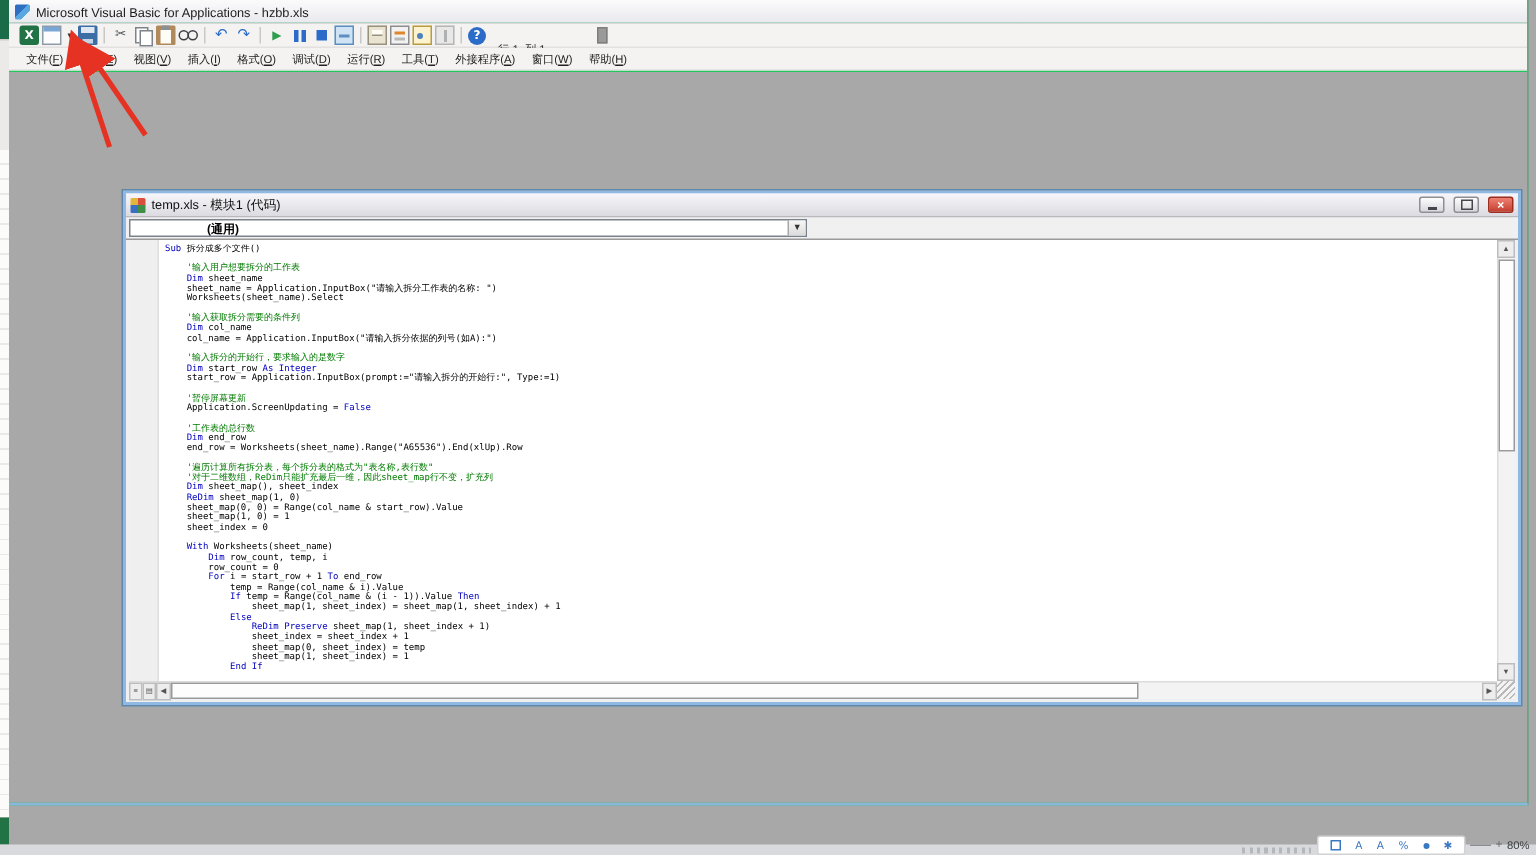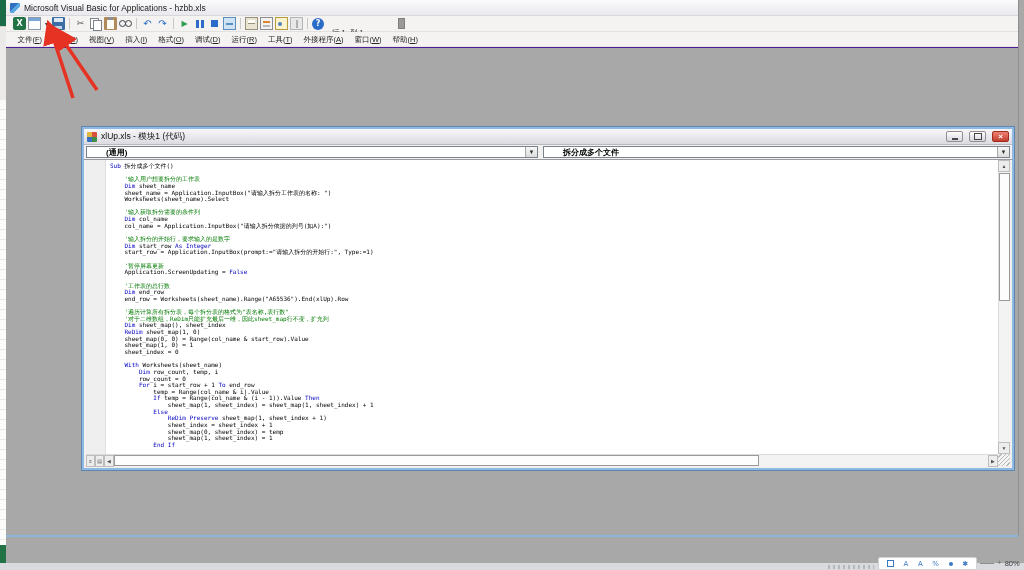--- a/index.html
+++ b/index.html
@@ -10,21 +10,21 @@
   
   #excel-sliver { position:absolute; left:0; top:0; width:6px; height:570px; z-index:1; }
   .sl-top    { position:absolute; left:0; top:0; width:6px; height:26px; background:#1a6b47; }
   .sl-ribbon { position:absolute; left:0; top:26px; width:6px; height:74px; background:#eceae8; border-top:1px solid #d0cecb; }
   .sl-grid   { position:absolute; left:0; top:100px; width:6px; height:445px; background:
                repeating-linear-gradient(180deg,#fbfbfa 0 9px,#e9e9e8 9px 10px); }
   .sl-tabs   { position:absolute; left:0; top:545px; width:6px; height:18px; background:#217346; }
 
   
   #vba-window { position:absolute; left:6px; top:0; width:1013px; height:537px; z-index:2;
-                border-bottom:2px solid #8db6dd; border-right:1px solid #8f8f8f; background:#4c1d95; }
+                border-bottom:2px solid #8db6dd; border-right:1px solid #8f8f8f; background:#22c55e; }
   #titlebar { position:absolute; left:0; top:0; right:0; height:16px;
               background:linear-gradient(180deg,#fbfbfc,#e9e9ee); border-bottom:1px solid #d8d8dc;
               display:flex; align-items:center; padding-left:4px; gap:4px; }
   #vb-app-icon { width:10px; height:10px; position:relative; flex:none;
                  background:linear-gradient(135deg,#2f6fc2 0 45%,#58a7e0 45% 70%,#e8eef5 70%); border-radius:1px; }
   #window-title { font-size:8.5px; color:#1b1b1b; white-space:nowrap; }
 
   #toolbar { position:absolute; left:0; top:16px; right:0; height:16px; background:#f4f3f1;
              border-bottom:1px solid #e2e1df; display:flex; align-items:center; padding-left:6px; }
   .tsep { width:1px; height:11px; background:#c9c8c6; margin:0 3px; flex:none; }
@@ -88,21 +88,21 @@
   .cw-btn.min::before { content:""; width:6px; height:2px; background:#44464c; margin-top:5px; }
   .cw-btn.max::before { content:""; width:6px; height:5px; border:1px solid #44464c; }
   .cw-btn.close { background:linear-gradient(180deg,#ee8173,#c43e2f); border-color:#9d2d1f;
                   color:#fff; font-size:8px; font-weight:bold; line-height:9px; }
 
   #cw-combos { height:15px; display:flex; align-items:center; background:#f0f0f0; padding:1px 2px; gap:5px;
                border-bottom:1px solid #9a9a9a; }
   .combo { height:12px; background:#fff; border:1px solid #7a828c; display:flex; align-items:center; }
   #combo-general { width:452px; }
   #combo-procedure { flex:1; }
-  .combo-text { flex:1; font-size:8px; font-weight:bold; color:#000; padding-left:19px; white-space:nowrap; overflow:hidden; }
+  .combo-text { flex:1; font-size:8px; font-weight:bold; color:#000; padding-left:19px; white-space:nowrap; overflow:hidden;margin-left:32px; }
   .combo-arrow { width:12px; height:10px; flex:none; background:linear-gradient(180deg,#f6f6f6,#dcdcdc);
                  border-left:1px solid #a8a8a8; font-size:6px; color:#333; display:flex; align-items:center;
                  justify-content:center; margin-right:0; }
 
   #cw-body { position:absolute; left:2px; top:31px; right:2px; bottom:2px; background:#fff; }
   #gutter { position:absolute; left:0; top:0; width:20px; bottom:12px; background:#efefef; border-right:1px solid #dedede; }
   #code-area { position:absolute; left:24px; top:3px; right:13px; bottom:12px; overflow:hidden;
                font-family:"DejaVu Sans Mono",monospace; font-size:6px; line-height:6.65px; white-space:pre; }
   .cl { height:6.65px; }
   .tk { color:#0000C0; } .tc { color:#007A00; } .tn { color:#000; }
@@ -199,33 +199,29 @@
       <span class="menu-item">外接程序(<u>A</u>)</span>
       <span class="menu-item">窗口(<u>W</u>)</span>
       <span class="menu-item">帮助(<u>H</u>)</span>
     </div>
 
   <div id="mdi">
 
     <div id="code-window">
       <div id="cw-titlebar">
         <span id="module-icon"></span>
-        <span id="cw-title">xlUp.xls - 模块1 (代码)</span>
+        <span id="cw-title">temp.xls - 模块1 (代码)</span>
         <span class="cw-btn min"></span>
         <span class="cw-btn max"></span>
         <span class="cw-btn close">×</span>
       </div>
 
       <div id="cw-combos">
         <div class="combo" id="combo-general">
           <span class="combo-text">(通用)</span>
-          <span class="combo-arrow">▼</span>
-        </div>
-        <div class="combo" id="combo-procedure">
-          <span class="combo-text">拆分成多个文件</span>
           <span class="combo-arrow">▼</span>
         </div>
       </div>
 
       <div id="cw-body">
         <div id="gutter"></div>
         <div id="code-area"><div class="cl"><span class="tk">Sub</span><span class="tn"> 拆分成多个文件()</span></div><div class="cl">&nbsp;</div><div class="cl"><span class="tc">    '输入用户想要拆分的工作表</span></div><div class="cl"><span class="tn">    </span><span class="tk">Dim</span><span class="tn"> sheet_name</span></div><div class="cl"><span class="tn">    sheet_name = Application.InputBox("请输入拆分工作表的名称: ")</span></div><div class="cl"><span class="tn">    Worksheets(sheet_name).Select</span></div><div class="cl">&nbsp;</div><div class="cl"><span class="tc">    '输入获取拆分需要的条件列</span></div><div class="cl"><span class="tn">    </span><span class="tk">Dim</span><span class="tn"> col_name</span></div><div class="cl"><span class="tn">    col_name = Application.InputBox("请输入拆分依据的列号(如A):")</span></div><div class="cl">&nbsp;</div><div class="cl"><span class="tc">    '输入拆分的开始行，要求输入的是数字</span></div><div class="cl"><span class="tn">    </span><span class="tk">Dim</span><span class="tn"> start_row </span><span class="tk">As</span><span class="tn"> </span><span class="tk">Integer</span></div><div class="cl"><span class="tn">    start_row = Application.InputBox(prompt:="请输入拆分的开始行:", Type:=1)</span></div><div class="cl">&nbsp;</div><div class="cl"><span class="tc">    '暂停屏幕更新</span></div><div class="cl"><span class="tn">    Application.ScreenUpdating = </span><span class="tk">False</span></div><div class="cl">&nbsp;</div><div class="cl"><span class="tc">    '工作表的总行数</span></div><div class="cl"><span class="tn">    </span><span class="tk">Dim</span><span class="tn"> end_row</span></div><div class="cl"><span class="tn">    end_row = Worksheets(sheet_name).Range("A65536").End(xlUp).Row</span></div><div class="cl">&nbsp;</div><div class="cl"><span class="tc">    '遍历计算所有拆分表，每个拆分表的格式为"表名称,表行数"</span></div><div class="cl"><span class="tc">    '对于二维数组，ReDim只能扩充最后一维，因此sheet_map行不变，扩充列</span></div><div class="cl"><span class="tn">    </span><span class="tk">Dim</span><span class="tn"> sheet_map(), sheet_index</span></div><div class="cl"><span class="tn">    </span><span class="tk">ReDim</span><span class="tn"> sheet_map(1, 0)</span></div><div class="cl"><span class="tn">    sheet_map(0, 0) = Range(col_name &amp; start_row).Value</span></div><div class="cl"><span class="tn">    sheet_map(1, 0) = 1</span></div><div class="cl"><span class="tn">    sheet_index = 0</span></div><div class="cl">&nbsp;</div><div class="cl"><span class="tn">    </span><span class="tk">With</span><span class="tn"> Worksheets(sheet_name)</span></div><div class="cl"><span class="tn">        </span><span class="tk">Dim</span><span class="tn"> row_count, temp, i</span></div><div class="cl"><span class="tn">        row_count = 0</span></div><div class="cl"><span class="tn">        </span><span class="tk">For</span><span class="tn"> i = start_row + 1 </span><span class="tk">To</span><span class="tn"> end_row</span></div><div class="cl"><span class="tn">            temp = Range(col_name &amp; i).Value</span></div><div class="cl"><span class="tn">            </span><span class="tk">If</span><span class="tn"> temp = Range(col_name &amp; (i - 1)).Value </span><span class="tk">Then</span></div><div class="cl"><span class="tn">                sheet_map(1, sheet_index) = sheet_map(1, sheet_index) + 1</span></div><div class="cl"><span class="tn">            </span><span class="tk">Else</span></div><div class="cl"><span class="tn">                </span><span class="tk">ReDim</span><span class="tn"> </span><span class="tk">Preserve</span><span class="tn"> sheet_map(1, sheet_index + 1)</span></div><div class="cl"><span class="tn">                sheet_index = sheet_index + 1</span></div><div class="cl"><span class="tn">                sheet_map(0, sheet_index) = temp</span></div><div class="cl"><span class="tn">                sheet_map(1, sheet_index) = 1</span></div><div class="cl"><span class="tn">            </span><span class="tk">End If</span></div></div>
 
         <div id="vscroll">
           <span class="sbtn" id="vs-up">▲</span>

